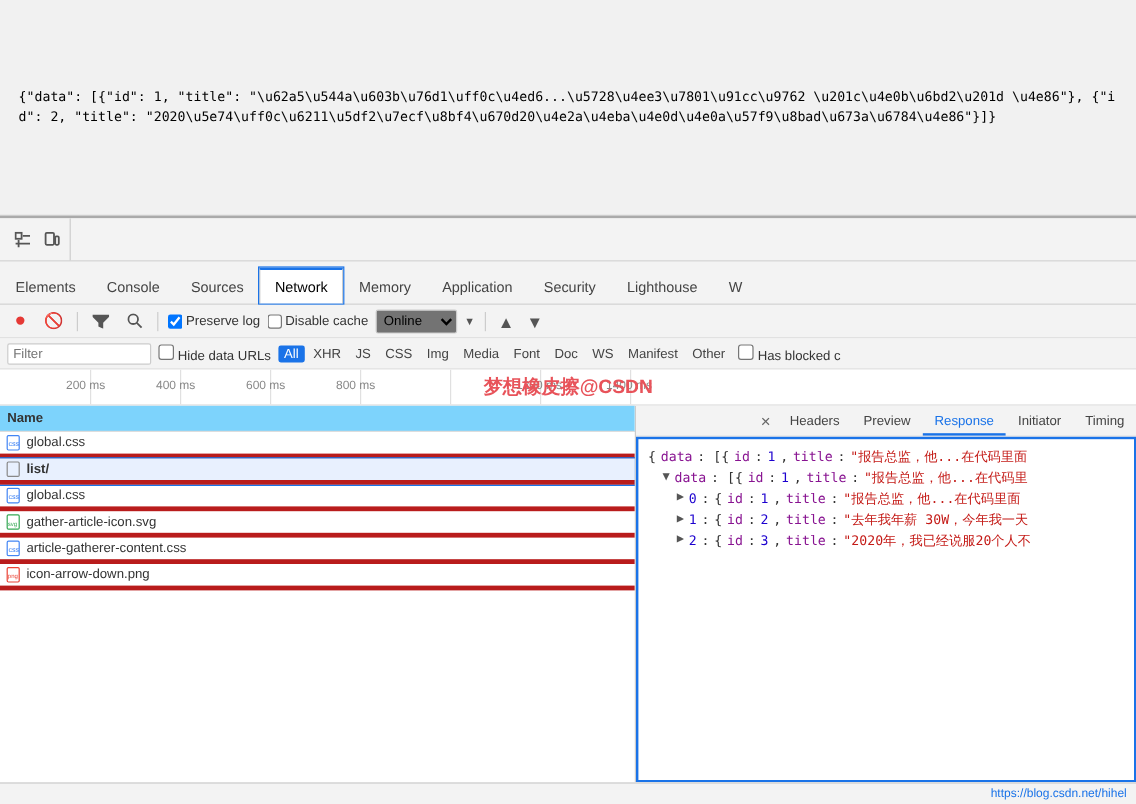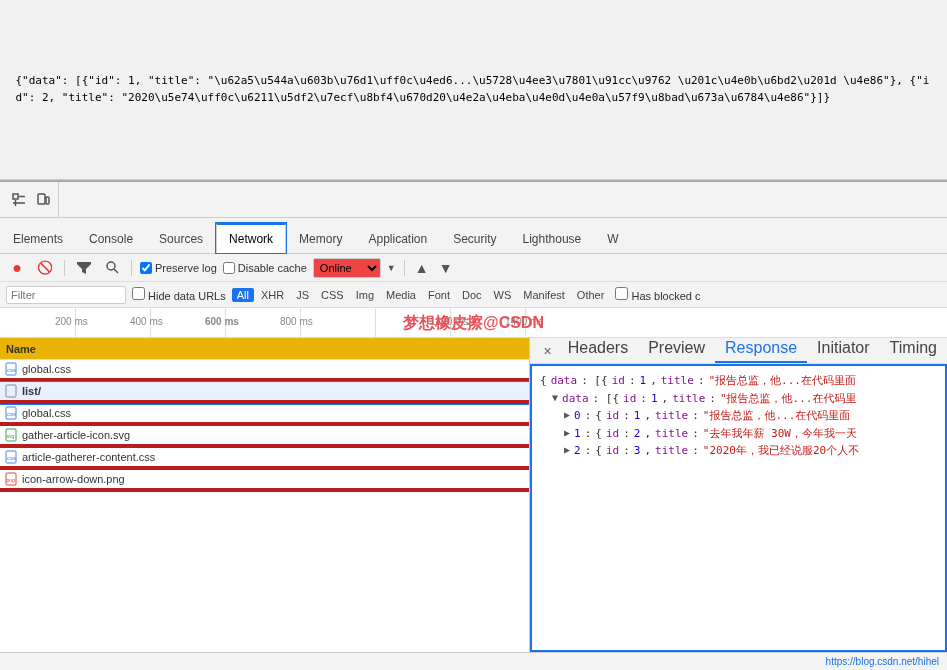--- a/index.html
+++ b/index.html
@@ -80,21 +80,21 @@
       background: #f3f3f3;
       border-bottom: 1px solid #ddd;
       padding: 0 6px;
       gap: 6px;
       flex-shrink: 0;
     }
     .network-bar label { display: flex; align-items: center; gap: 3px; font-size: 11px; cursor: pointer; }
     .network-bar input[type=checkbox] { width: 12px; height: 12px; }
     .online-select {
       border: 1px solid #ccc;
-      background: #ef4444;
+      background: #737373;
       font-size: 11px;
       height: 20px;
       padding: 0 2px;
       border-radius: 2px;
     }
     .icon-btn-small {
       width: 18px; height: 18px;
       display: flex; align-items: center; justify-content: center;
       cursor: pointer; font-size: 14px; color: #555;
     }
@@ -170,21 +170,21 @@
     .file-list {
       width: 530px;
       border-right: 1px solid #ccc;
       overflow-y: auto;
       flex-shrink: 0;
     }
     .file-list-header {
       display: flex;
       align-items: center;
       height: 22px;
-      background: #eab308;
+      background: #7dd3fc;
       border-bottom: 1px solid #ddd;
       padding: 0 6px;
       font-size: 11px;
       font-weight: bold;
       color: #333;
       position: sticky; top: 0;
     }
     .file-item {
       display: flex;
       align-items: center;
@@ -212,21 +212,21 @@
     .response-tabs {
       display: flex;
       height: 26px;
       background: #f3f3f3;
       border-bottom: 1px solid #ddd;
       align-items: flex-end;
       flex-shrink: 0;
     }
     .response-tab {
       padding: 4px 10px;
-      font-size: 16px;
+      font-size: 11px;
       color: #444;
       cursor: pointer;
       border-bottom: 2px solid transparent;
     }
     .response-tab.active {
       color: #1a73e8;
       border-bottom: 2px solid #1a73e8;
     }
     .close-btn {
       margin-left: auto;
@@ -404,21 +404,21 @@
   <div class="timeline-bar">
     <div class="timeline-ruler-line" style="left: 75px;"></div>
     <div class="timeline-ruler-line" style="left: 150px;"></div>
     <div class="timeline-ruler-line" style="left: 225px;"></div>
     <div class="timeline-ruler-line" style="left: 300px;"></div>
     <div class="timeline-ruler-line" style="left: 375px;"></div>
     <div class="timeline-ruler-line" style="left: 450px;"></div>
     <div class="timeline-ruler-line" style="left: 525px;"></div>
     <span class="timeline-tick" style="left: 55px;">200 ms</span>
     <span class="timeline-tick" style="left: 130px;">400 ms</span>
-    <span class="timeline-tick" style="left: 205px; font-weight: bold;">600 ms</span>
+    <span class="timeline-tick" style="left: 205px;">600 ms</span>
     <span class="timeline-tick" style="left: 280px;">800 ms</span>
     <span class="timeline-tick" style="left: 355px; margin-top: 29px;">1000 ms</span>
     <span class="timeline-tick" style="left: 430px;">1200 ms</span>
     <span class="timeline-tick" style="left: 505px;">1400 ms</span>
 
     <div class="watermark">梦想橡皮擦@CSDN</div>
   </div>
 
   <div class="main-content">
 

